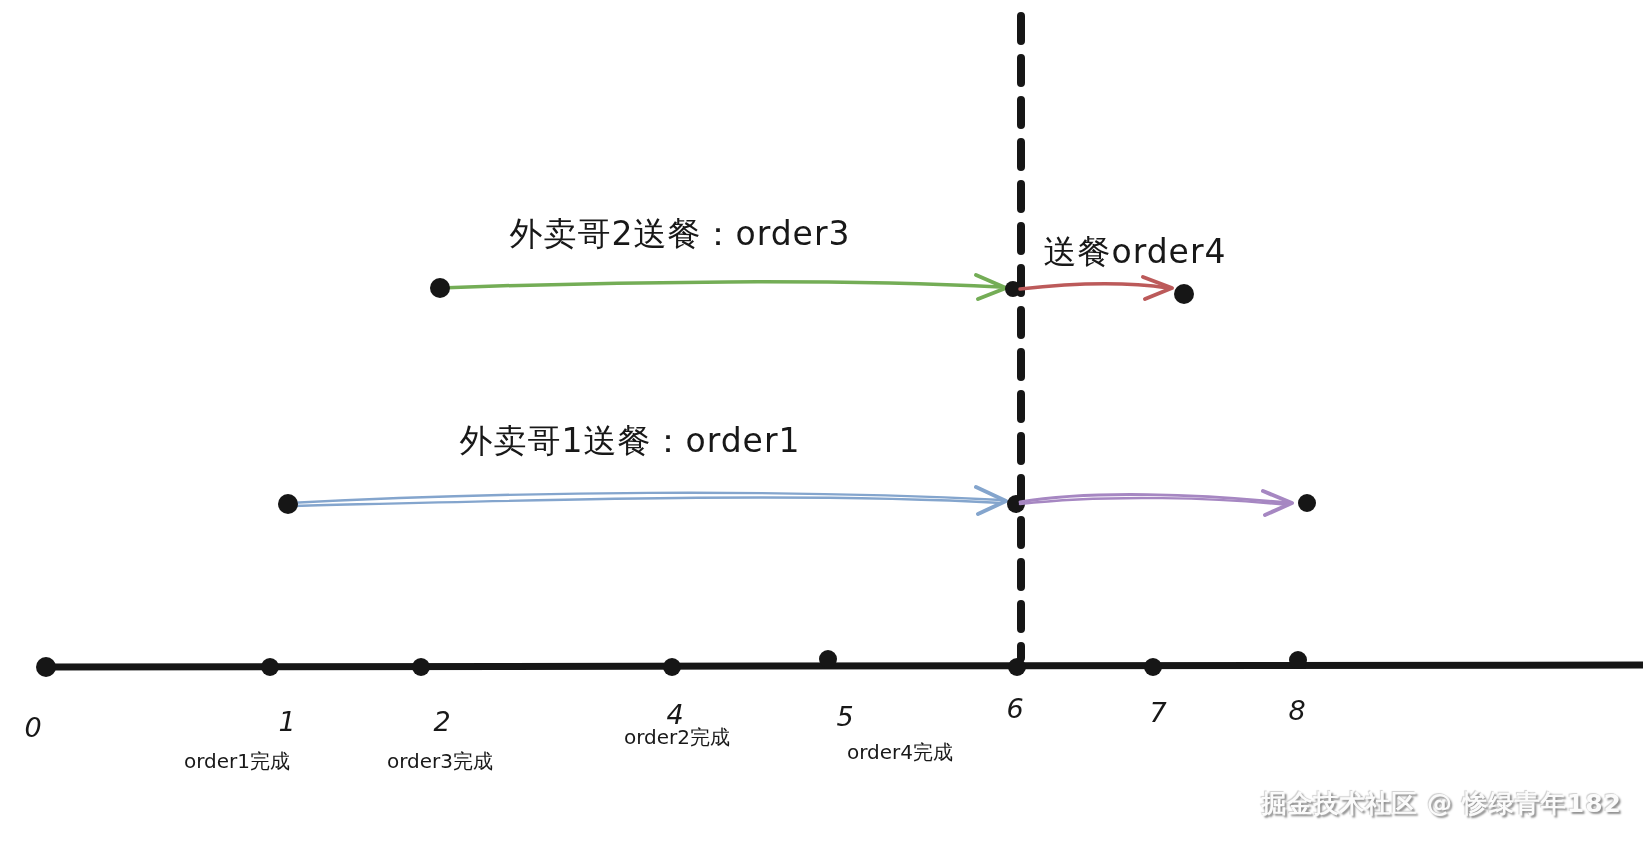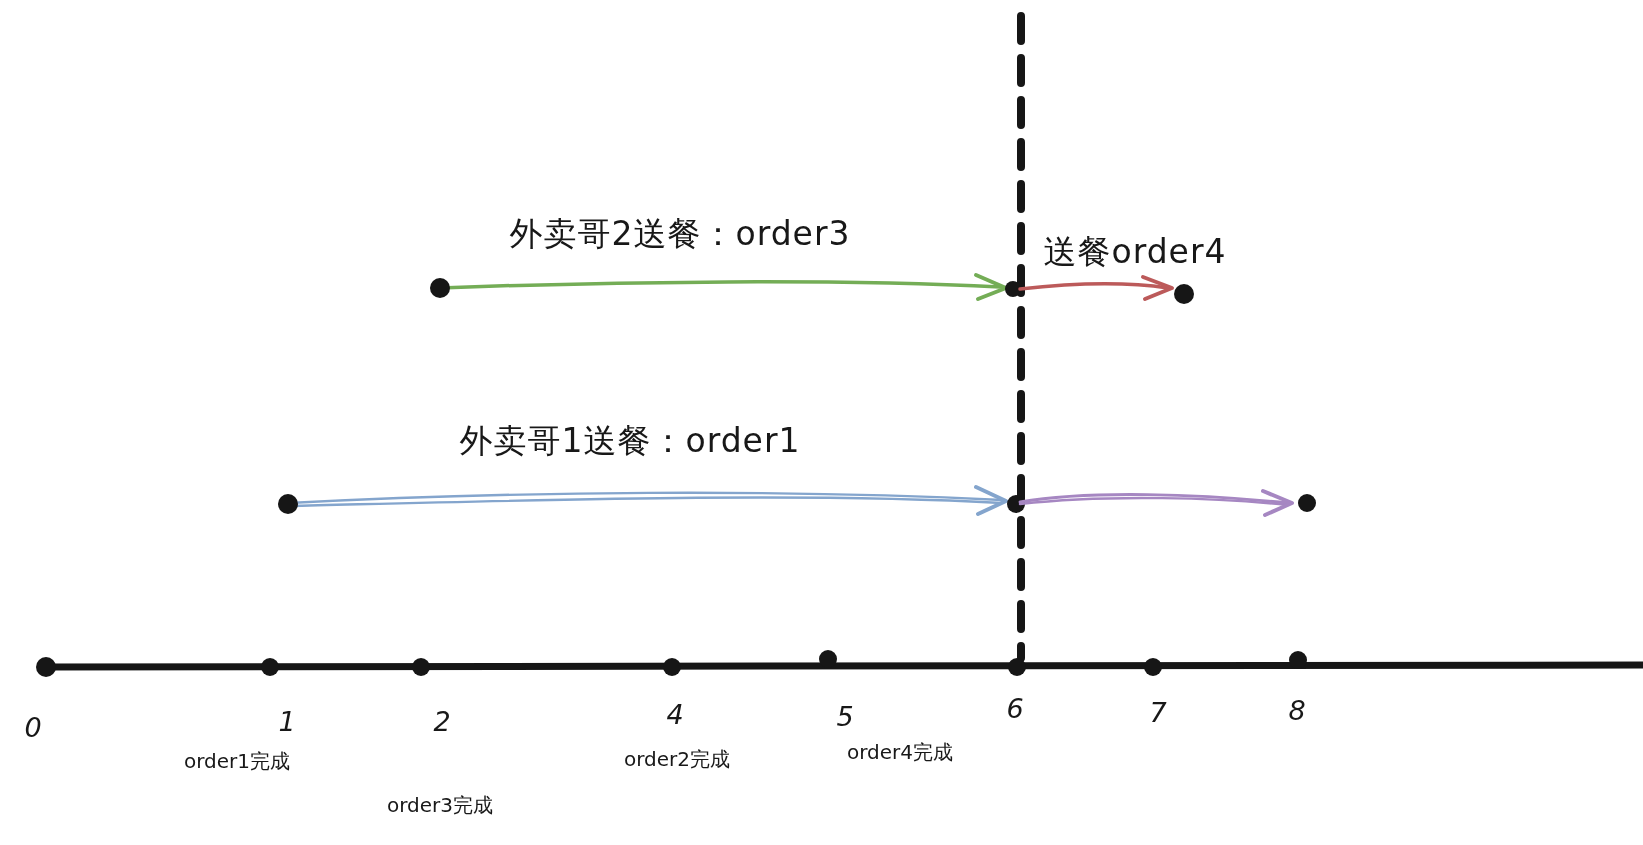--- a/index.html
+++ b/index.html
@@ -100,18 +100,19 @@
       <div class="tick-label" style="left: 287px; top: 721px;">1</div>
       <div class="tick-label" style="left: 442px; top: 721px;">2</div>
       <div class="tick-label" style="left: 675px; top: 714px;">4</div>
       <div class="tick-label" style="left: 845px; top: 716px;">5</div>
       <div class="tick-label" style="left: 1015px; top: 708px;">6</div>
       <div class="tick-label" style="left: 1158px; top: 712px;">7</div>
       <div class="tick-label" style="left: 1297px; top: 710px;">8</div>
     </div>
   <div id="note-labels">
       <div class="note-label" style="left: 237px; top: 761px;">order1完成</div>
-      <div class="note-label" style="left: 440px; top: 761px; margin-top: 44px;">order3完成</div>
-      <div class="note-label" style="left: 677px; top: 759px;">order2完成</div>
+      <div class="note-label" style="left: 440px; top: 761px;">order3完成</div>
+      <div class="note-label" style="left: 677px; top: 737px;">order2完成</div>
       <div class="note-label" style="left: 888px; top: 752px; margin-left: 12px;">order4完成</div>
     </div>
 
+  <div class="watermark">掘金技术社区 @ 惨绿青年182</div>
 </div>
 
 </body></html>

